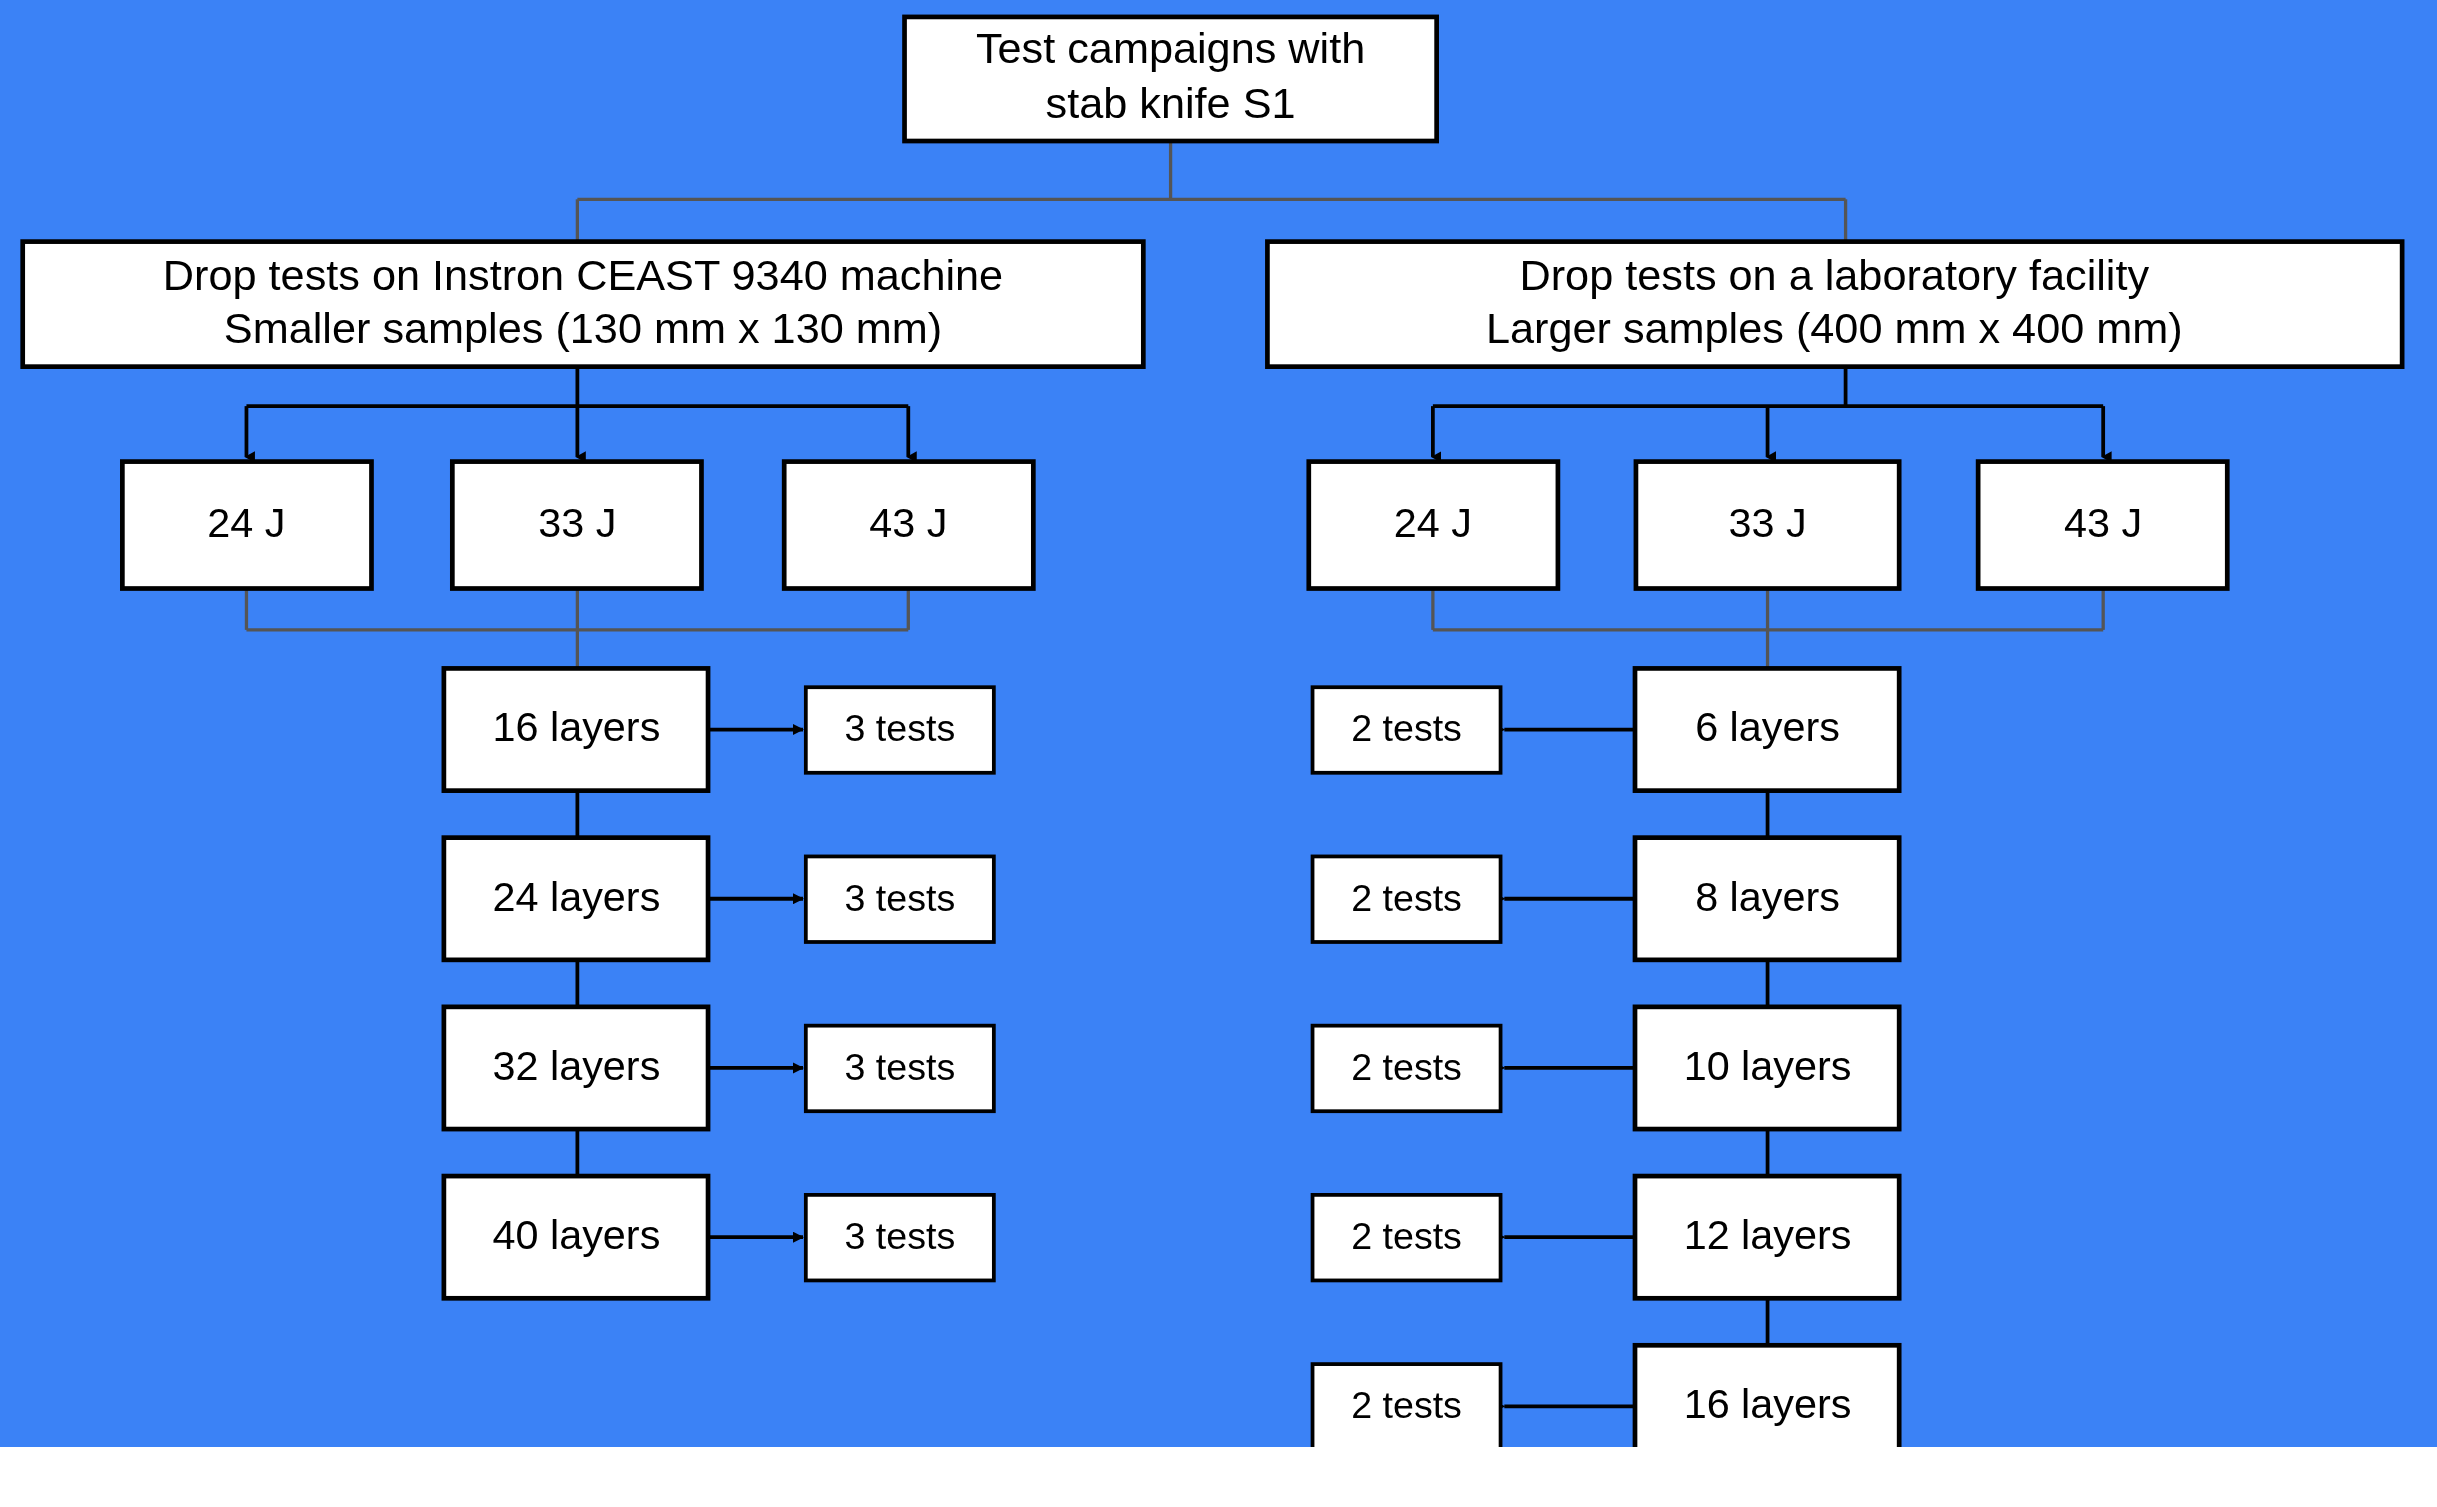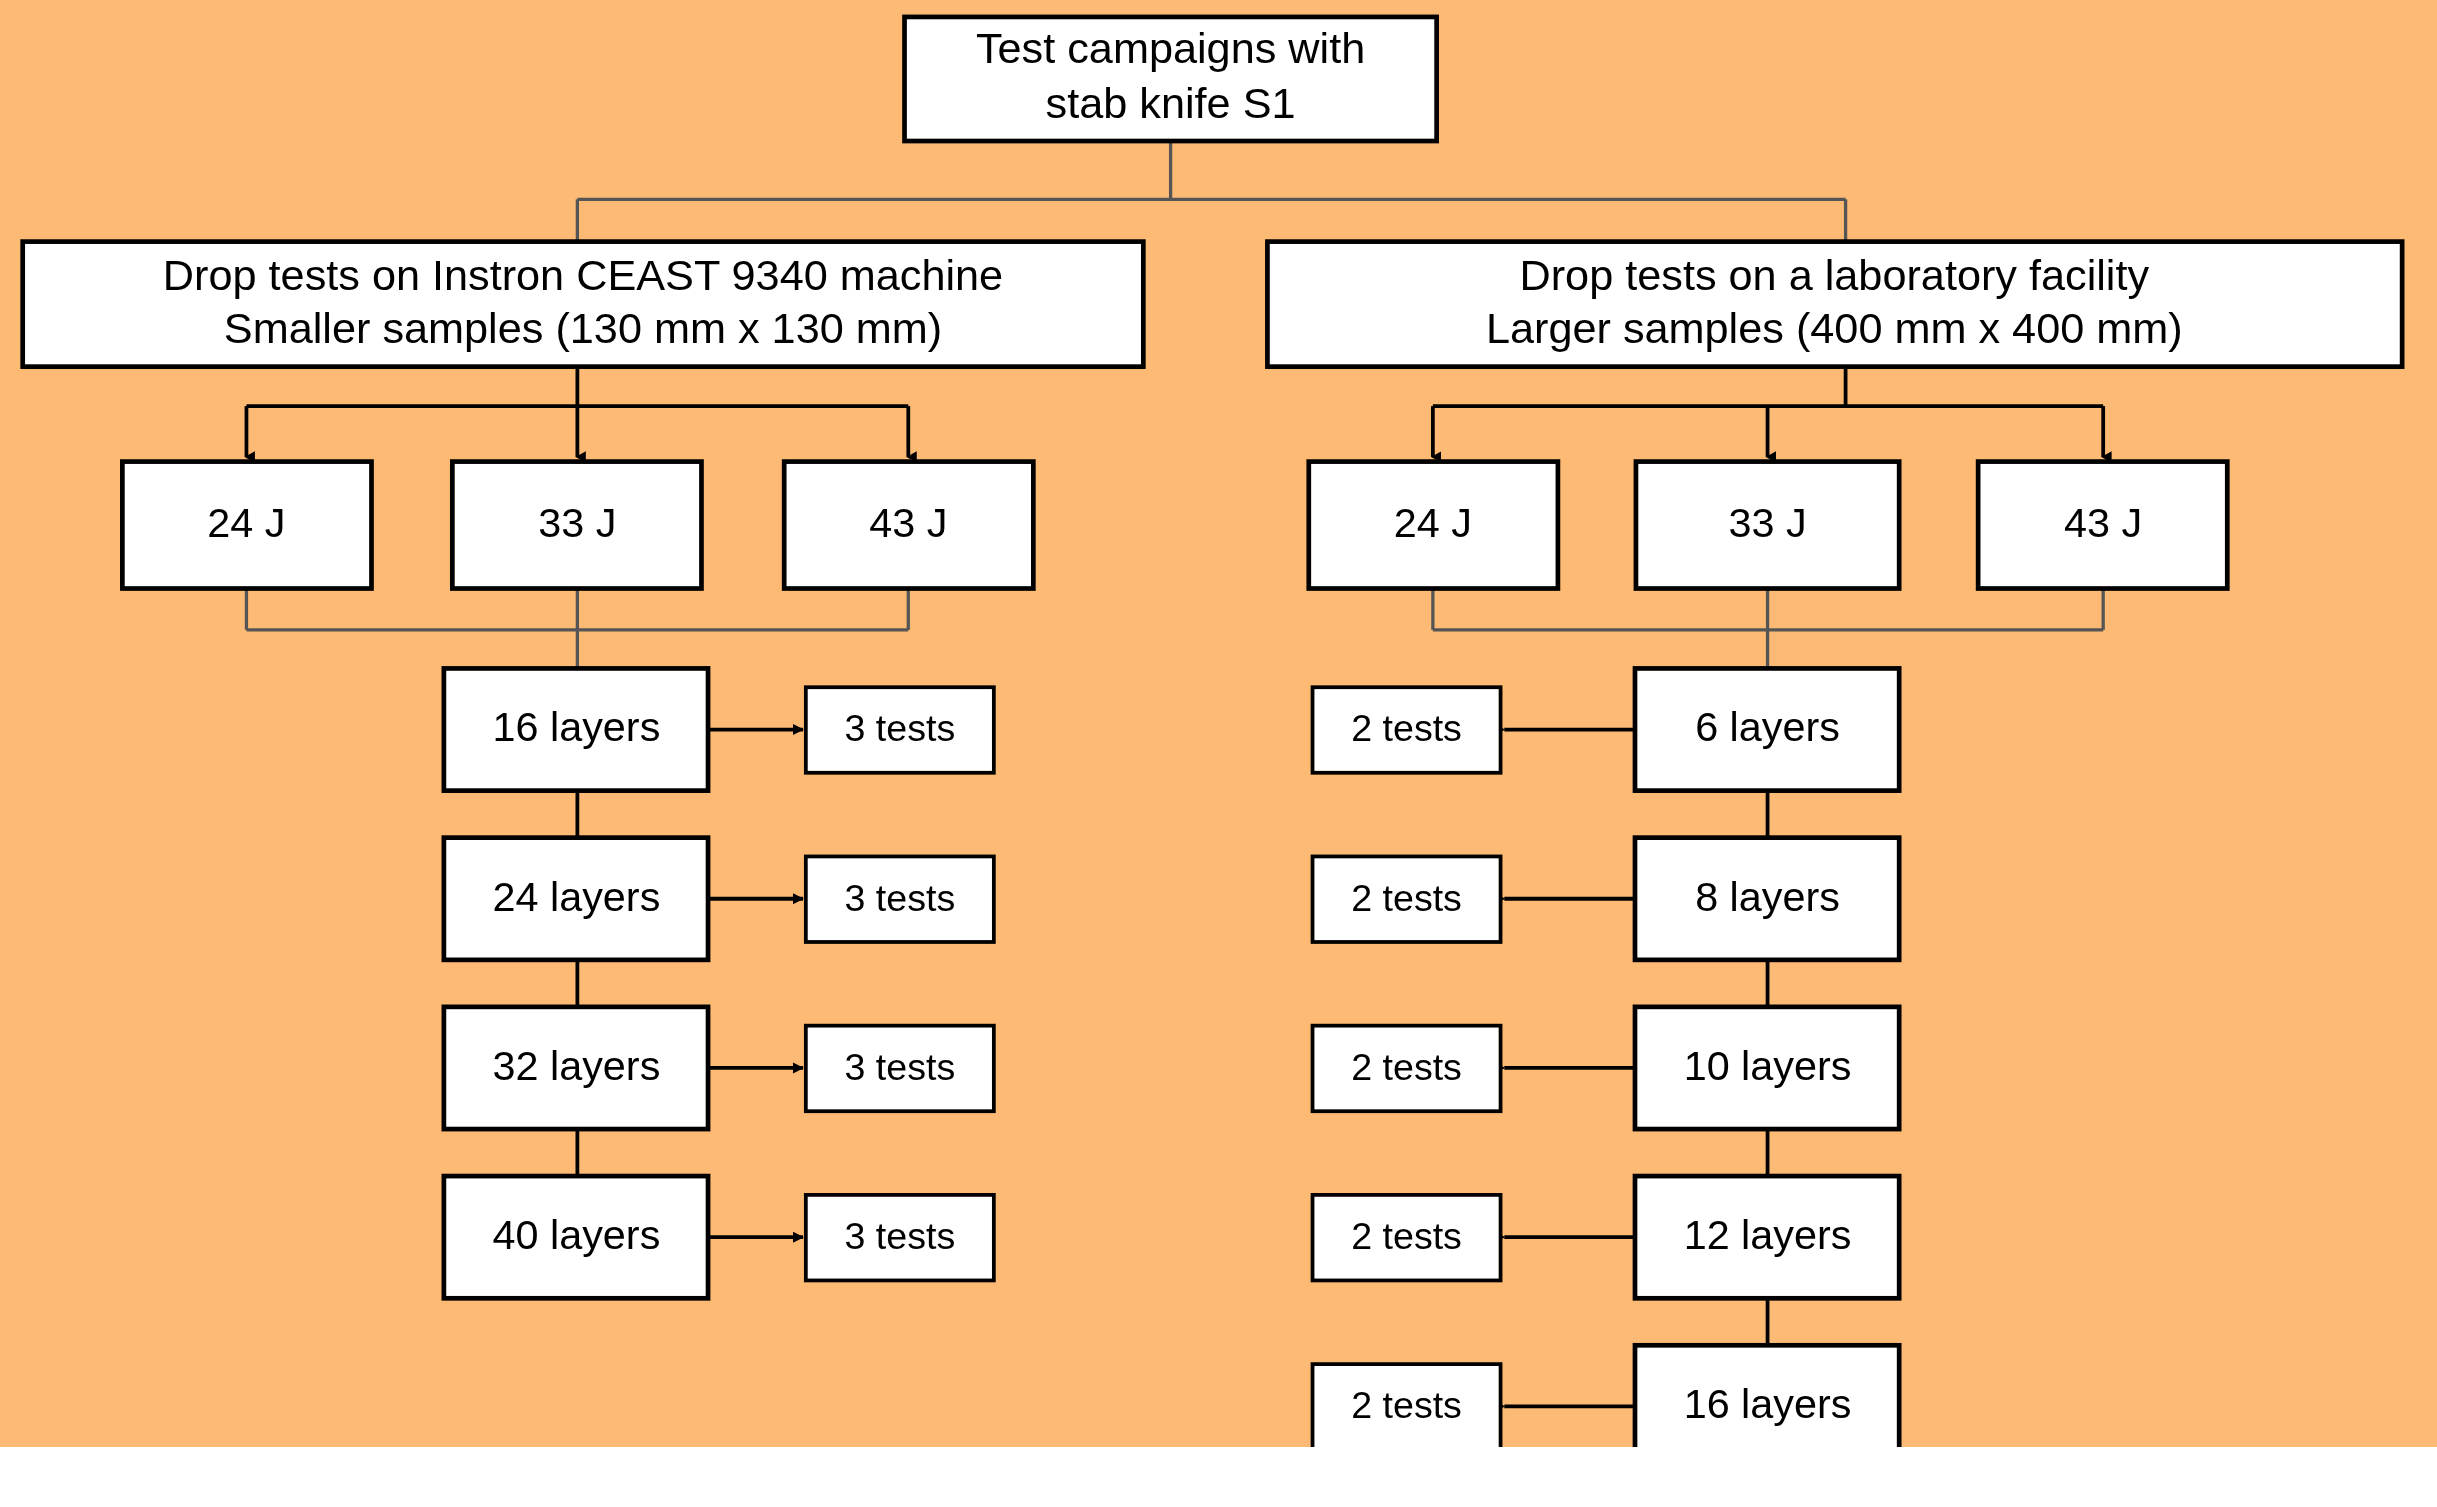--- a/index.html
+++ b/index.html
@@ -7,21 +7,21 @@
     padding: 0;
     background: #ffffff;
   }
   body {
     font-family: "Liberation Sans", sans-serif;
   }
   #diagram-root {
     position: relative;
     width: 2438px;
     height: 1447px;
-    background: #fdba74;
+    background: #3b82f6;
     overflow: hidden;
   }
   svg.flow {
     display: block;
     width: 2438px;
     height: 1507px;
   }
   .node-rect {
     fill: #ffffff;
     stroke: #000000;

